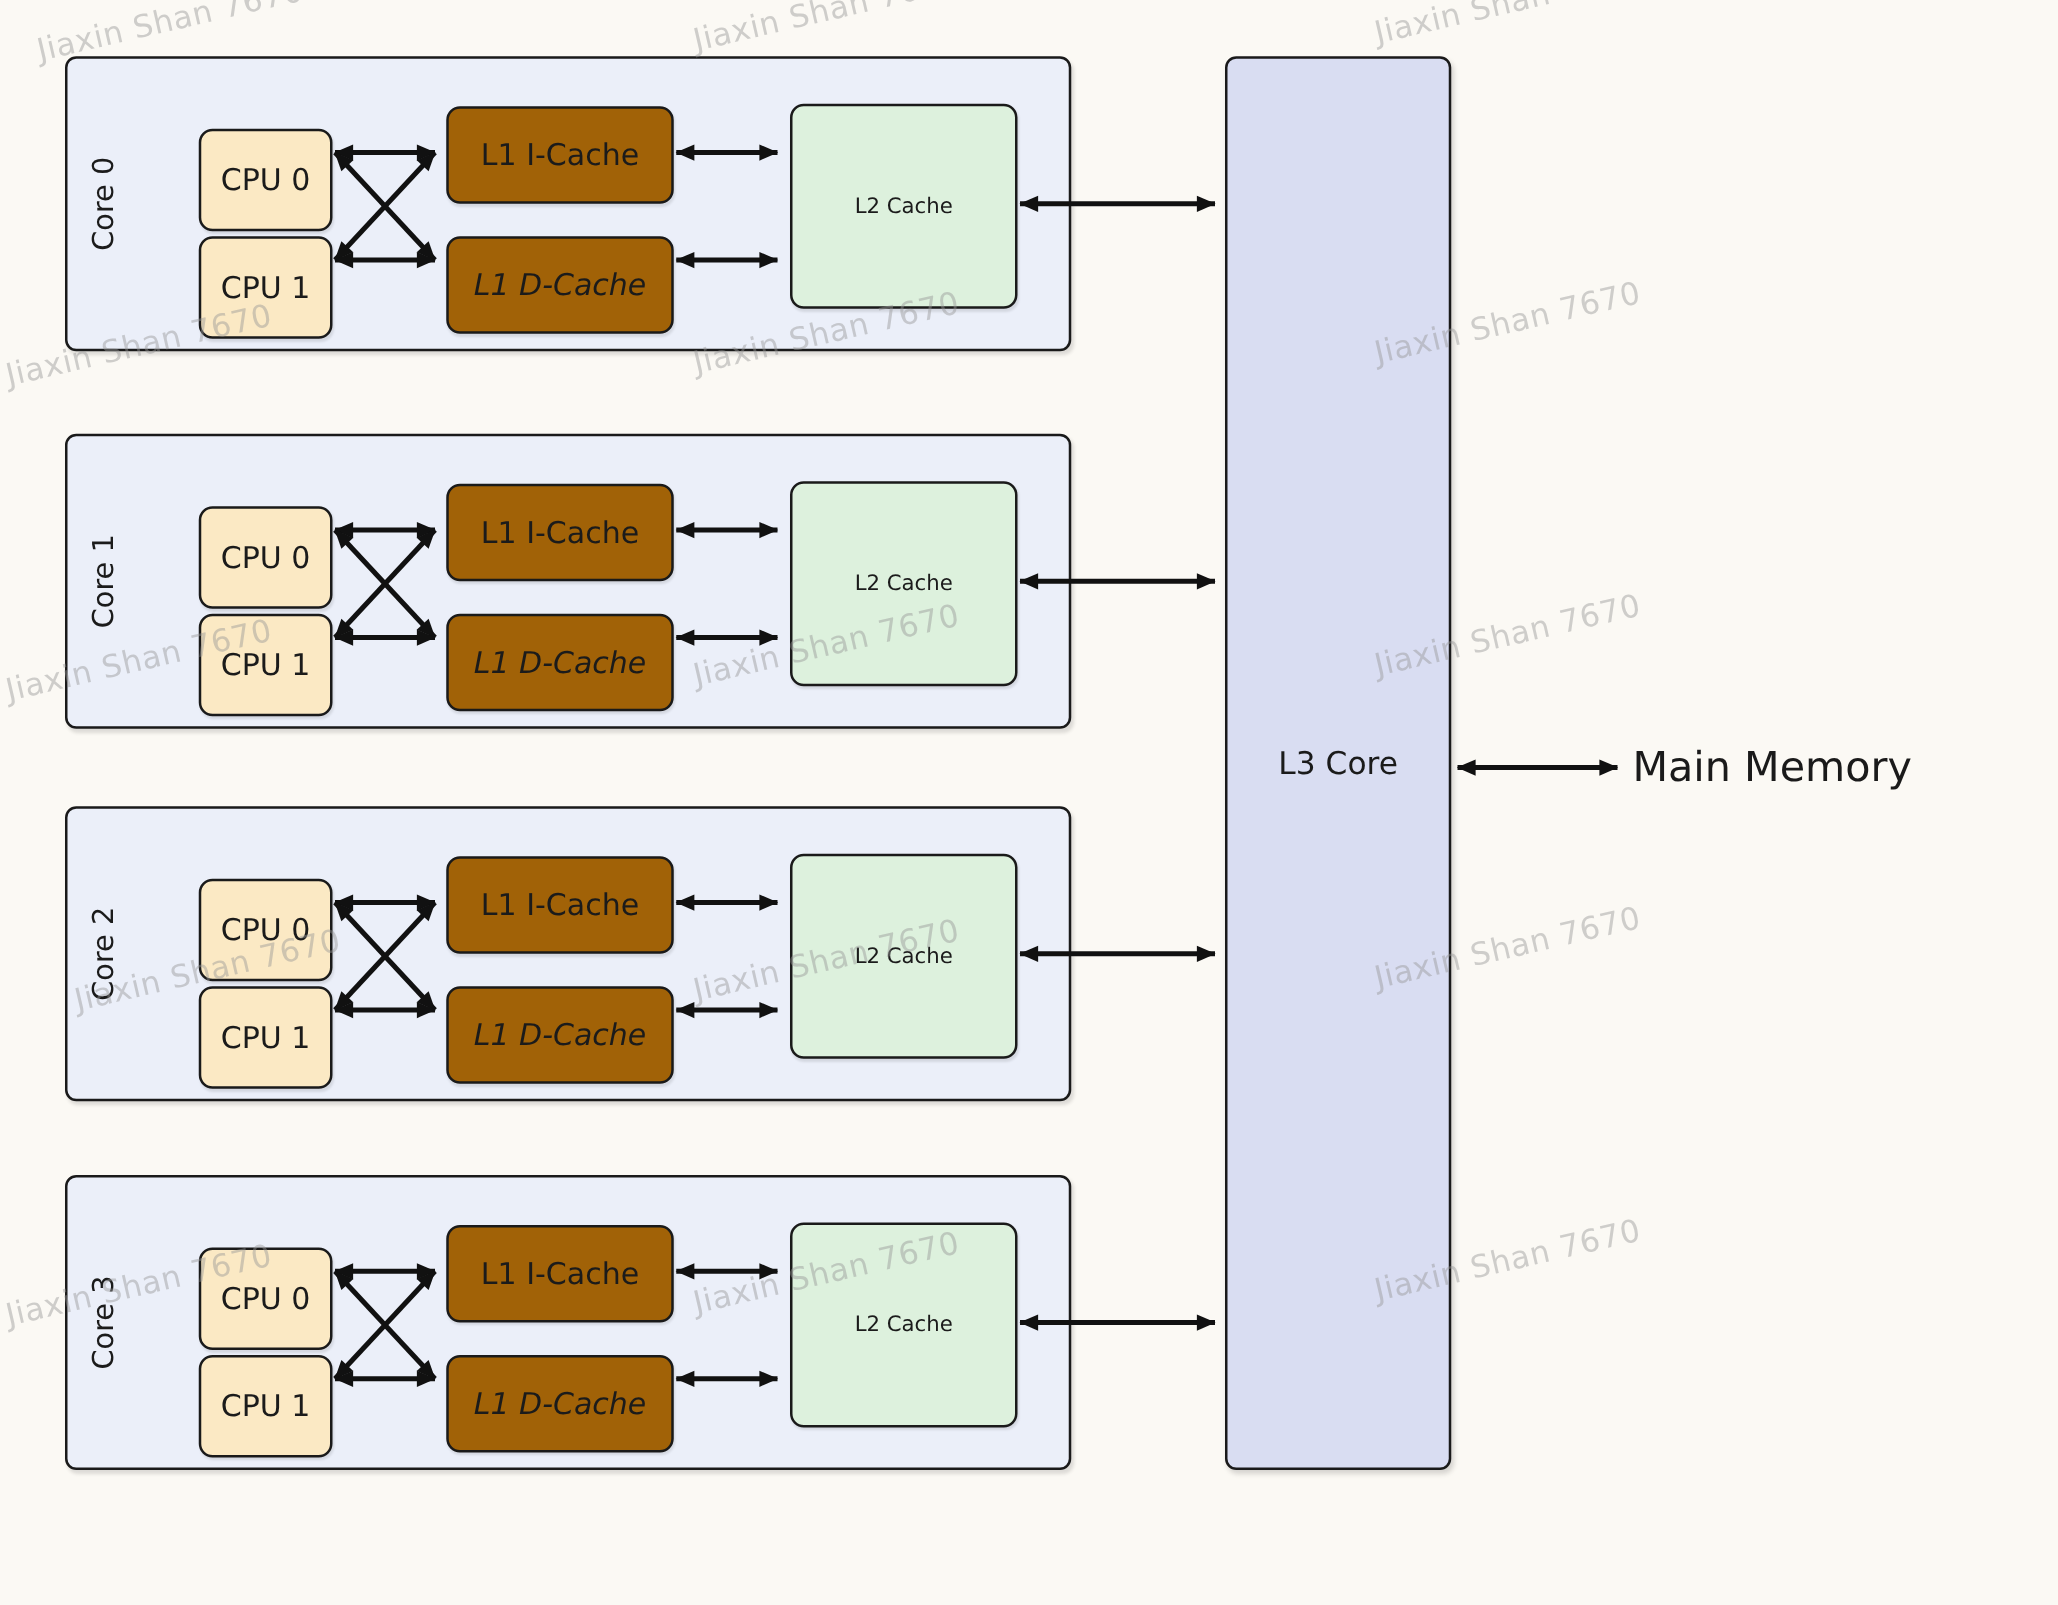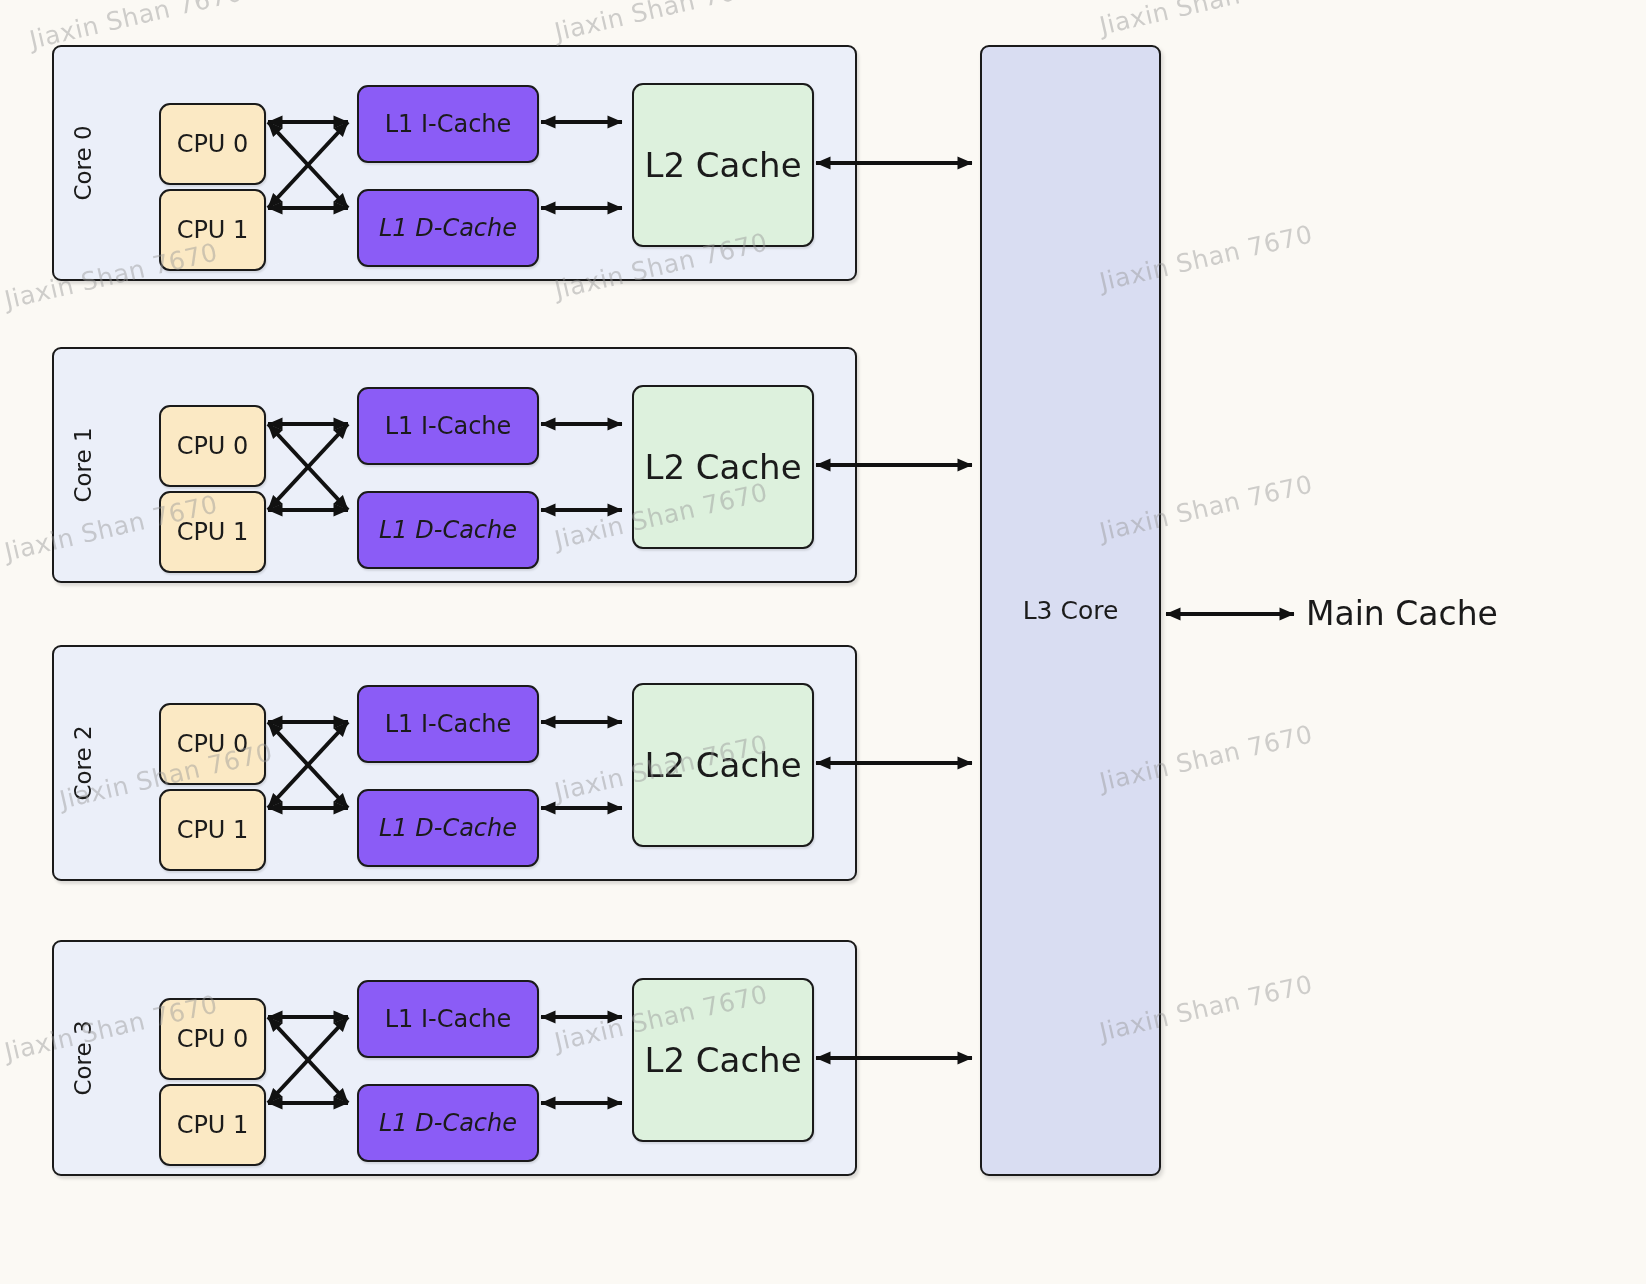--- a/index.html
+++ b/index.html
@@ -47,24 +47,24 @@
     display: flex;
     align-items: center;
     justify-content: center;
     font-size: 24px;
     color: #1b1b1b;
     box-shadow: 1px 2px 2px rgba(0,0,0,0.10);
   }
   .cpu  { left: 105px; width: 107px; height: 82px; background: #FBE9C4; margin-top: 20px; }
   .cpu0 { top: 36px; }
   .cpu1 { top: 122px; }
-  .l1   { left: 303px; width: 182px; height: 78px; background: #8b5cf6; }
+  .l1   { left: 303px; width: 182px; height: 78px; background: #a16207; }
   .l1i  { top: 38px; }
   .l1d  { top: 142px; font-style: italic; }
-  .l2   { left: 578px; top: 36px; width: 182px; height: 164px; background: #DDF1DD; font-size: 34px; }
+  .l2   { left: 578px; top: 36px; width: 182px; height: 164px; background: #DDF1DD; font-size: 17px; }
 
   
   .l3 {
     position: absolute;
     left: 980px;
     top: 45px;
     width: 181px;
     height: 1131px;
     background: #D9DDF2;
     border: 2.5px solid #1a1a1a;
@@ -144,21 +144,21 @@
     <div class="box cpu cpu1">CPU 1</div>
     <div class="box l1 l1i">L1 I-Cache</div>
     <div class="box l1 l1d">L1 D-Cache</div>
     <div class="box l2">L2 Cache</div>
   </div>
 
   <div class="l3">
     <span>L3 Core</span>
   </div>
 
-  <div class="main-memory">Main Cache</div>
+  <div class="main-memory">Main Memory</div>
 
   <svg class="arrows" viewBox="0 0 1646 1284" xmlns="http://www.w3.org/2000/svg">
     <defs>
       <marker id="ah" viewBox="0 0 16 14" markerWidth="16" markerHeight="14" refX="15" refY="7" orient="auto-start-reverse" markerUnits="userSpaceOnUse">
         <path d="M0.5,0.5 L15.5,7 L0.5,13.5 Z" fill="#111"></path>
       </marker>
     </defs>
 
     <line x1="268" y1="122" x2="348" y2="122" marker-start="url(#ah)" marker-end="url(#ah)"></line>
     <line x1="268" y1="122" x2="348" y2="208" marker-start="url(#ah)" marker-end="url(#ah)"></line>

